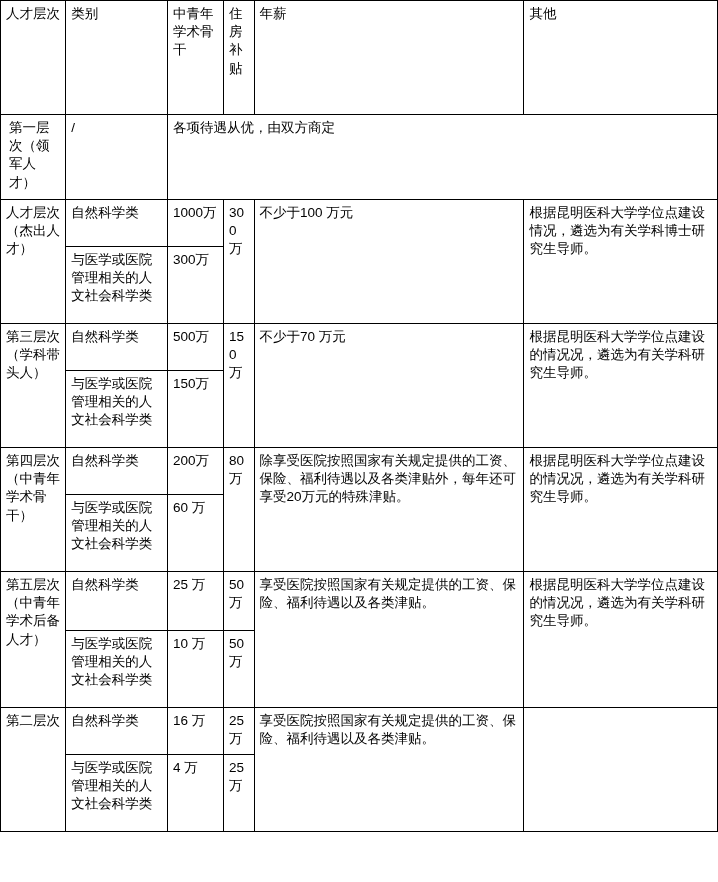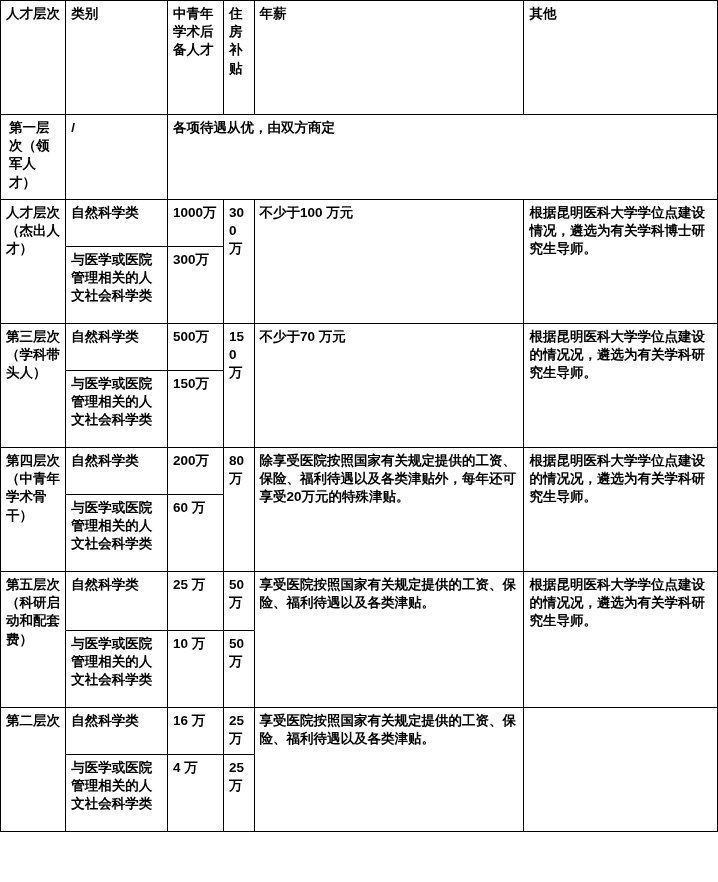--- a/index.html
+++ b/index.html
@@ -20,21 +20,20 @@
     table-layout: fixed;
   }
   table.talent-table td {
     border: 1px solid #000000;
     vertical-align: top;
     padding: 4px 5px 4px 5px;
     font-size: 13.5px;
     line-height: 1.35;
     word-wrap: break-word;
     overflow-wrap: break-word;
-    font-weight: bold;
   }
   td.mid {
     vertical-align: middle;
   }
   .col-level   { width: 64px; }
   .col-cat     { width: 100px; }
   .col-fund    { width: 55px; }
   .col-house   { width: 30px; }
   .col-salary  { width: 265px; }
   .col-other   { width: 190px; }
@@ -51,21 +50,21 @@
     <col class="col-fund">
     <col class="col-house">
     <col class="col-salary">
     <col class="col-other">
   </colgroup>
 
   <tbody>
       <tr>
     <td class="hdr-level mid">人才层次</td>
     <td class="mid">类别</td>
-    <td>中青年学术后备人才</td>
+    <td>中青年学术骨干</td>
     <td>住房补贴</td>
     <td class="mid">年薪</td>
     <td class="mid">其他</td>
   </tr>
 
   <tr>
     <td style="height:76px;padding-left:8px;">第一层次（领军人才）</td>
     <td class="mid">/</td>
     <td class="mid" colspan="4">各项待遇从优，由双方商定</td>
   </tr>
@@ -103,21 +102,21 @@
     <td rowspan="2" class="mid">80万</td>
     <td rowspan="2" class="mid">除享受医院按照国家有关规定提供的工资、保险、福利待遇以及各类津贴外，每年还可享受20万元的特殊津贴。</td>
     <td rowspan="2" class="mid">根据昆明医科大学学位点建设的情况况，遴选为有关学科研究生导师。</td>
   </tr>
   <tr>
     <td style="height:68px;">与医学或医院管理相关的人文社会科学类</td>
     <td>60 万</td>
   </tr>
 
   <tr>
-    <td rowspan="2">第五层次（科研启动和配套费）</td>
+    <td rowspan="2">第五层次（中青年学术后备人才）</td>
     <td style="height:50px;">自然科学类</td>
     <td>25 万</td>
     <td>50万</td>
     <td rowspan="2" class="mid">享受医院按照国家有关规定提供的工资、保险、福利待遇以及各类津贴。</td>
     <td rowspan="2" class="mid">根据昆明医科大学学位点建设的情况况，遴选为有关学科研究生导师。</td>
   </tr>
   <tr>
     <td style="height:68px;">与医学或医院管理相关的人文社会科学类</td>
     <td>10 万</td>
     <td>50万</td>

